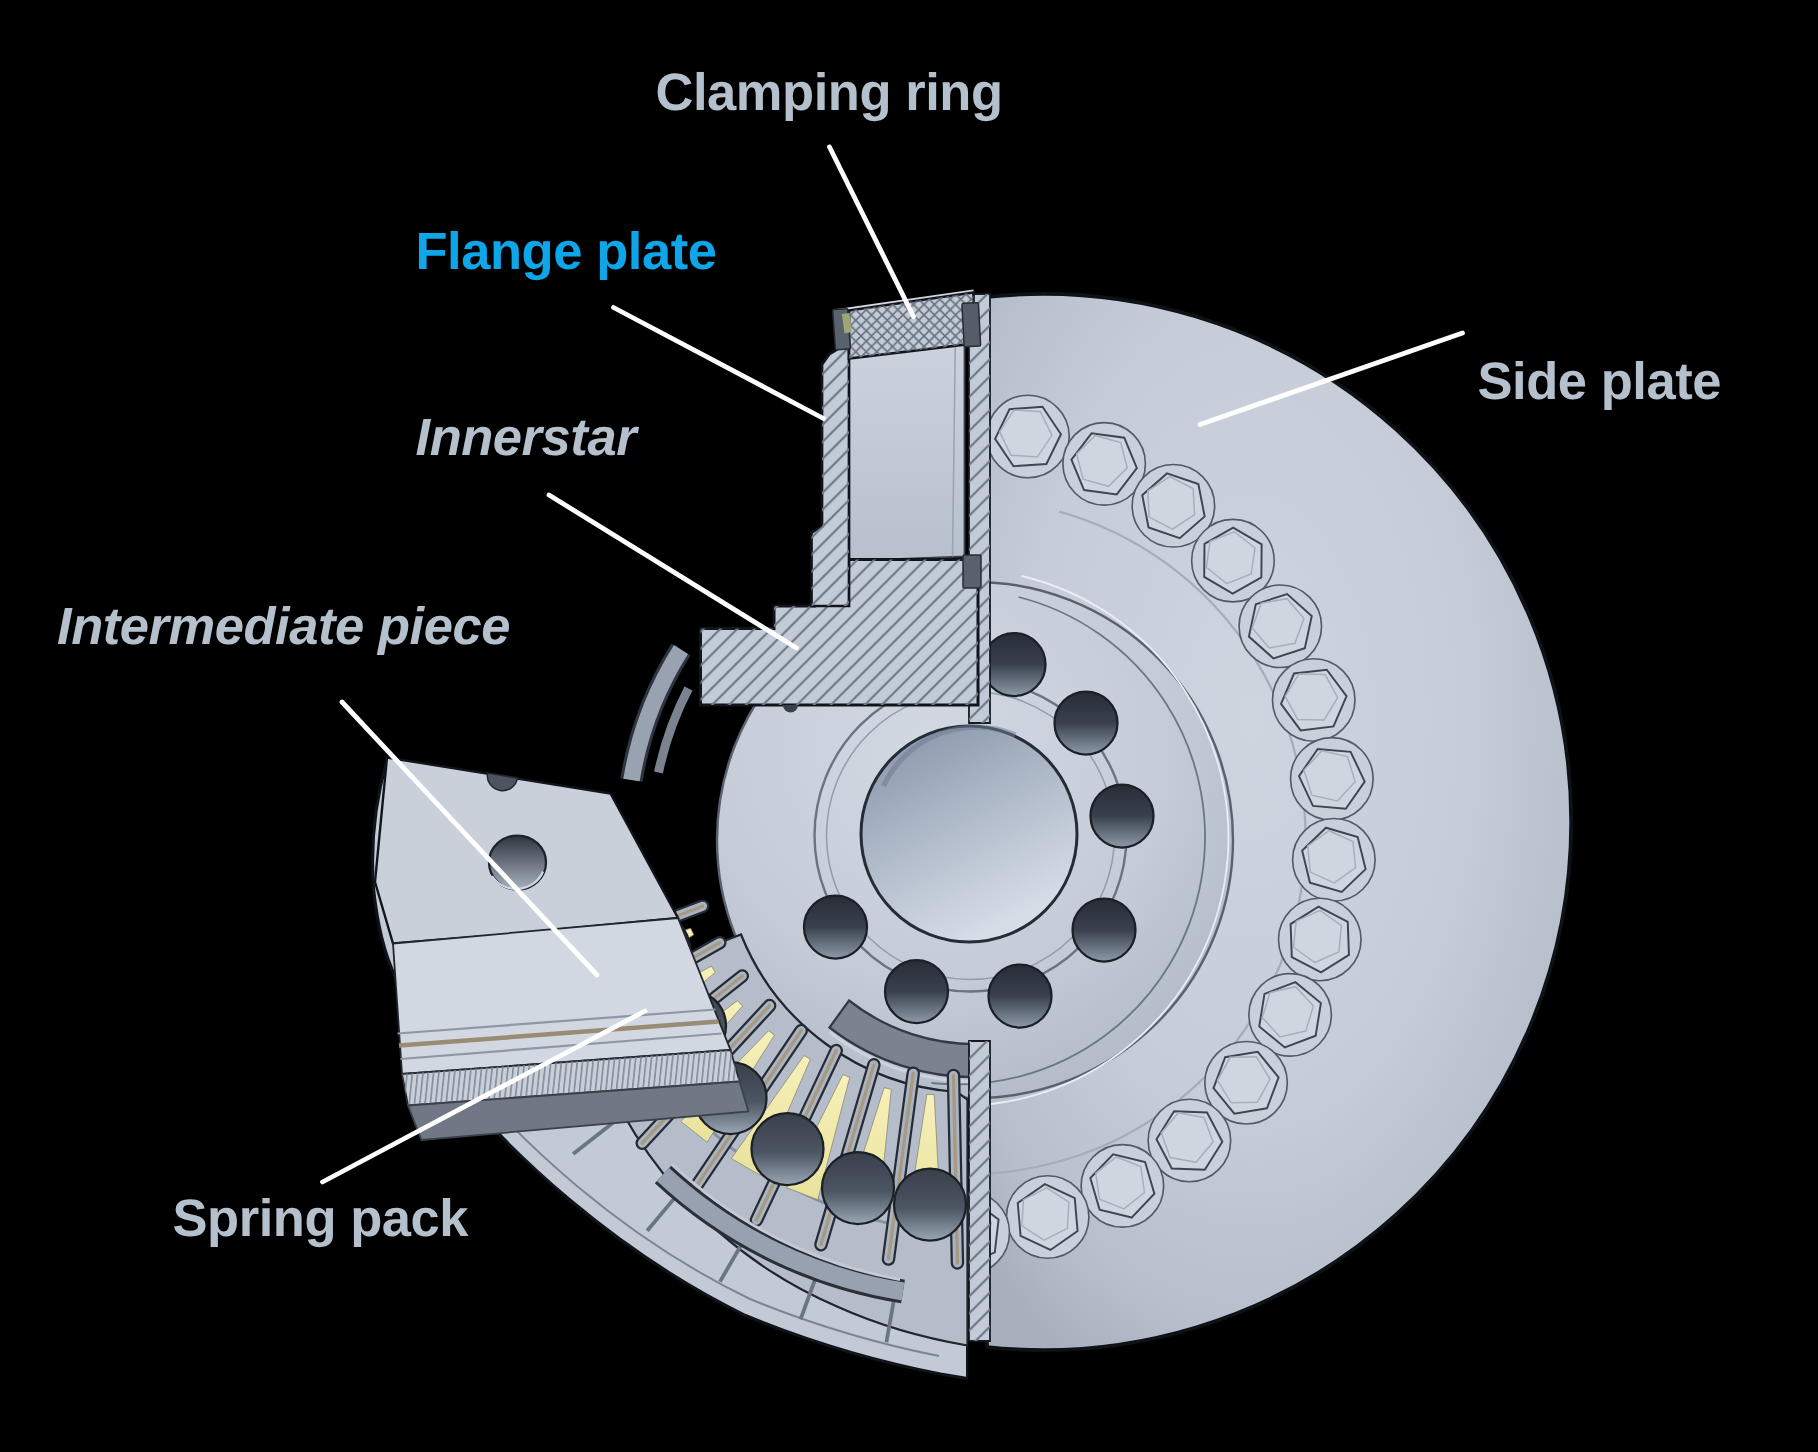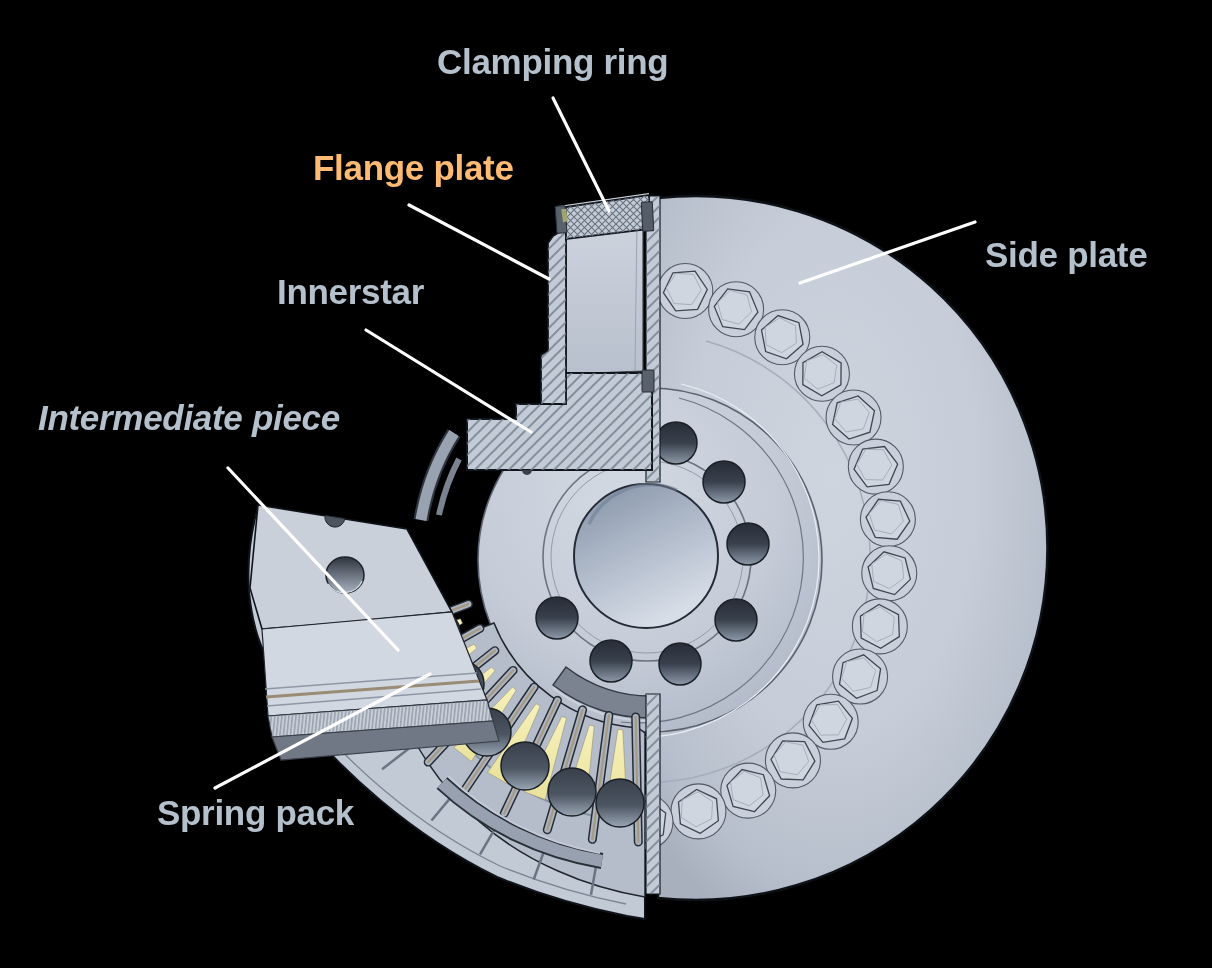--- a/index.html
+++ b/index.html
@@ -303,19 +303,19 @@
         <line x1="409" y1="205" x2="549" y2="279" stroke="#ffffff" stroke-width="3.2" stroke-linecap="round"></line>
         <line x1="366" y1="330" x2="531" y2="432" stroke="#ffffff" stroke-width="3.2" stroke-linecap="round"></line>
         <line x1="228" y1="468" x2="398" y2="650" stroke="#ffffff" stroke-width="3.2" stroke-linecap="round"></line>
         <line x1="215" y1="788" x2="430" y2="674" stroke="#ffffff" stroke-width="3.2" stroke-linecap="round"></line>
         <line x1="800" y1="283" x2="975" y2="222" stroke="#ffffff" stroke-width="3.2" stroke-linecap="round"></line>
       </g>
 </svg>
 
 <div id="labels">
       <div class="callout" style="left: 437px; top: 44px; color: rgb(180, 192, 203);">Clamping ring</div>
-      <div class="callout" style="left: 277px; top: 150px; color: #fdba74; margin-left: 36px;">Flange plate</div>
-      <div class="callout" style="left: 277px; top: 274px; color: rgb(180, 192, 203);">Innerstar</div>
+      <div class="callout" style="left: 277px; top: 150px; color: #0ea5e9;">Flange plate</div>
+      <div class="callout" style="left: 277px; top: 274px; color: rgb(180, 192, 203); font-style: italic;">Innerstar</div>
       <div class="callout" style="left: 38px; top: 400px; color: rgb(180, 192, 203); font-style: italic;">Intermediate piece</div>
-      <div class="callout" style="left: 115px; top: 795px; color: rgb(180, 192, 203); margin-left: 42px;">Spring pack</div>
+      <div class="callout" style="left: 115px; top: 795px; color: rgb(180, 192, 203);">Spring pack</div>
       <div class="callout" style="left: 985px; top: 197px; color: rgb(180, 192, 203); margin-top: 40px;">Side plate</div>
     </div>
 </div>
 
 </body></html>

